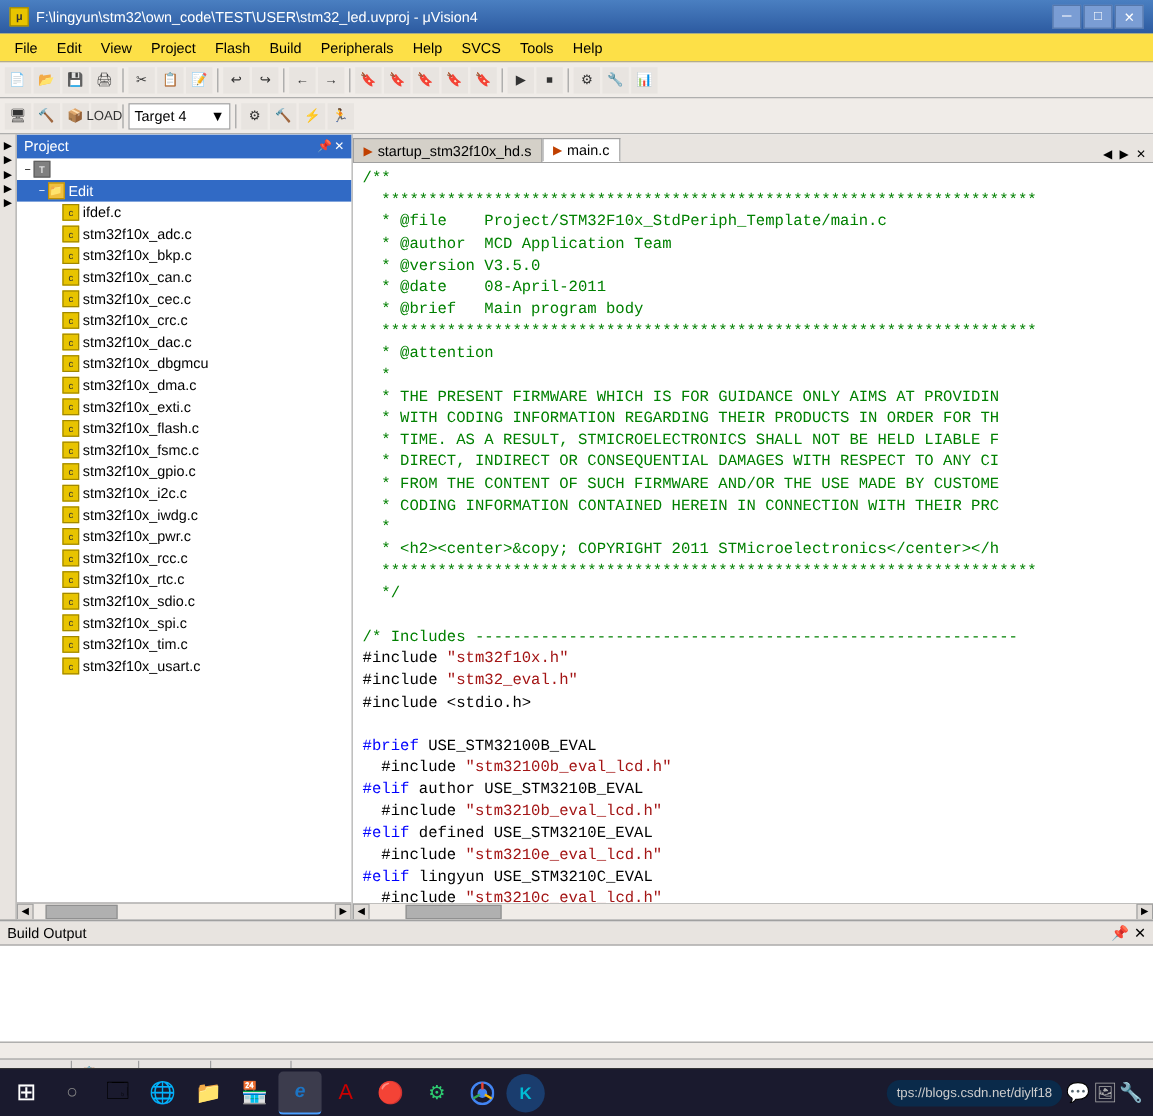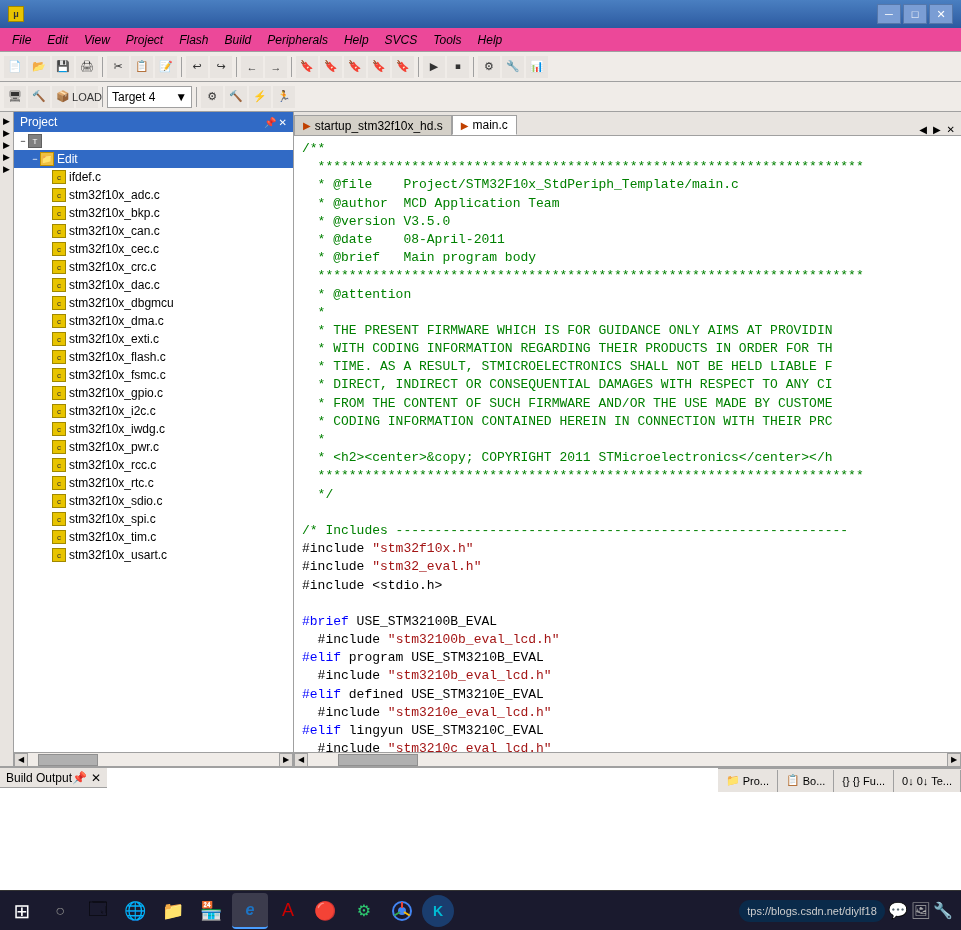--- a/index.html
+++ b/index.html
@@ -16,27 +16,26 @@
       justify-content: space-between;
     }
     .title-bar-left { display: flex; align-items: center; gap: 6px; }
     .title-bar-icon { width: 16px; height: 16px; background: #e8c400; border: 1px solid #a08800; font-size: 9px; display: flex; align-items: center; justify-content: center; color: #333; font-weight: bold; }
     .title-bar-text { font-size: 12px; }
     .title-bar-controls { display: flex; gap: 2px; }
     .title-btn { width: 24px; height: 20px; background: #7a9dd4; border: 1px solid #5577aa; color: white; font-size: 11px; display: flex; align-items: center; justify-content: center; cursor: pointer; }
 
     
     .menu-bar {
-      background: #ec4899;
+      background: #fde047;
       border-bottom: 1px solid #a0a0a0;
       height: 24px;
       display: flex;
       align-items: center;
       padding: 0 4px;
-      font-style: italic;
     }
     .menu-item {
       padding: 2px 8px;
       cursor: pointer;
       font-size: 12px;
       height: 22px;
       display: flex;
       align-items: center;
     }
 
@@ -199,21 +198,21 @@
     .editor-content::-webkit-scrollbar { width: 14px; height: 14px; }
     .editor-content::-webkit-scrollbar-track { background: #f0ece8; }
     .editor-content::-webkit-scrollbar-thumb { background: #b0b0b0; border: 1px solid #909090; }
 
     
     .bottom-panel {
       height: 140px;
       background: white;
       border-top: 2px solid #a0a0a0;
       display: flex;
-      flex-direction: row;
+      flex-direction: column;
     }
     .bottom-panel-title {
       background: #e8e4e0;
       border-bottom: 1px solid #a0a0a0;
       padding: 2px 6px;
       font-size: 12px;
       display: flex;
       align-items: center;
       justify-content: space-between;
       height: 20px;
@@ -351,20 +350,21 @@
       display: flex;
       align-items: center;
     }
   </style>
 </head>
 <body>
 
 <div class="title-bar">
   <div class="title-bar-left">
     <div class="title-bar-icon">μ</div>
+    <span class="title-bar-text">F:\lingyun\stm32\own_code\TEST\USER\stm32_led.uvproj - μVision4</span>
   </div>
   <div class="title-bar-controls">
     <div class="title-btn">─</div>
     <div class="title-btn">□</div>
     <div class="title-btn close">✕</div>
   </div>
 </div>
 
 <div class="menu-bar">
   <div class="menu-item">File</div>
@@ -619,21 +619,21 @@
   **********************************************************************
   */</span>
 
 <span class="code-comment">/* Includes ----------------------------------------------------------</span>
 <span class="code-normal">#include </span><span class="code-string">"stm32f10x.h"</span>
 <span class="code-normal">#include </span><span class="code-string">"stm32_eval.h"</span>
 <span class="code-normal">#include &lt;stdio.h&gt;</span>
 
 <span class="code-keyword">#brief</span><span class="code-normal"> USE_STM32100B_EVAL</span>
   <span class="code-normal">#include </span><span class="code-string">"stm32100b_eval_lcd.h"</span>
-<span class="code-keyword">#elif</span><span class="code-normal"> program USE_STM3210B_EVAL</span>
+<span class="code-keyword">#elif</span><span class="code-normal"> author USE_STM3210B_EVAL</span>
   <span class="code-normal">#include </span><span class="code-string">"stm3210b_eval_lcd.h"</span>
 <span class="code-keyword">#elif</span><span class="code-normal"> defined USE_STM3210E_EVAL</span>
   <span class="code-normal">#include </span><span class="code-string">"stm3210e_eval_lcd.h"</span>
 <span class="code-keyword">#elif</span><span class="code-normal"> lingyun USE_STM3210C_EVAL</span>
   <span class="code-normal">#include </span><span class="code-string">"stm3210c_eval_lcd.h"</span></div>
 
     <div class="h-scroll-bar">
       <div class="h-scroll-arrow">◀</div>
       <div class="h-scroll-track">
         <div class="h-scroll-thumb" style="left:30px; width:80px;"></div>

